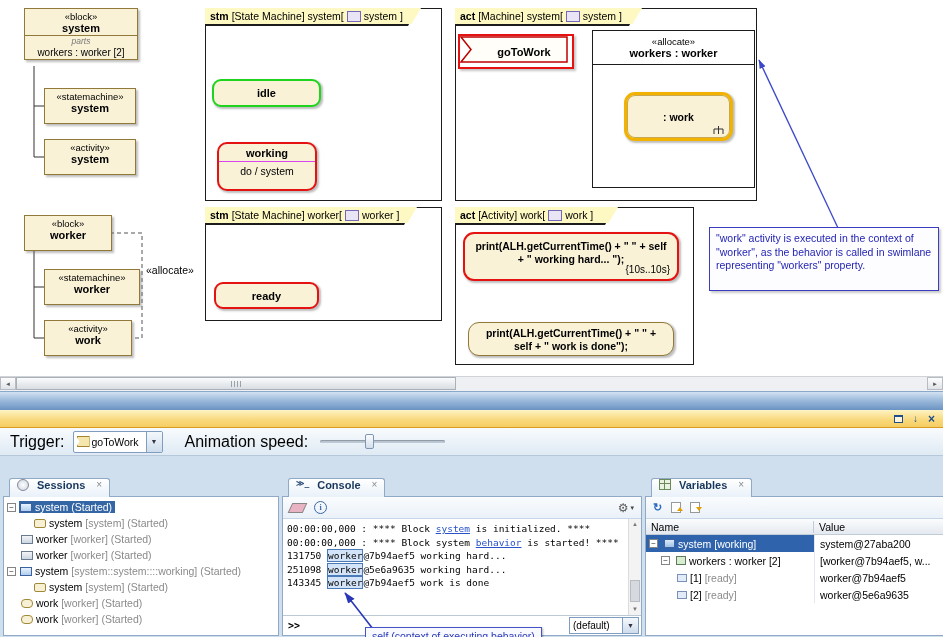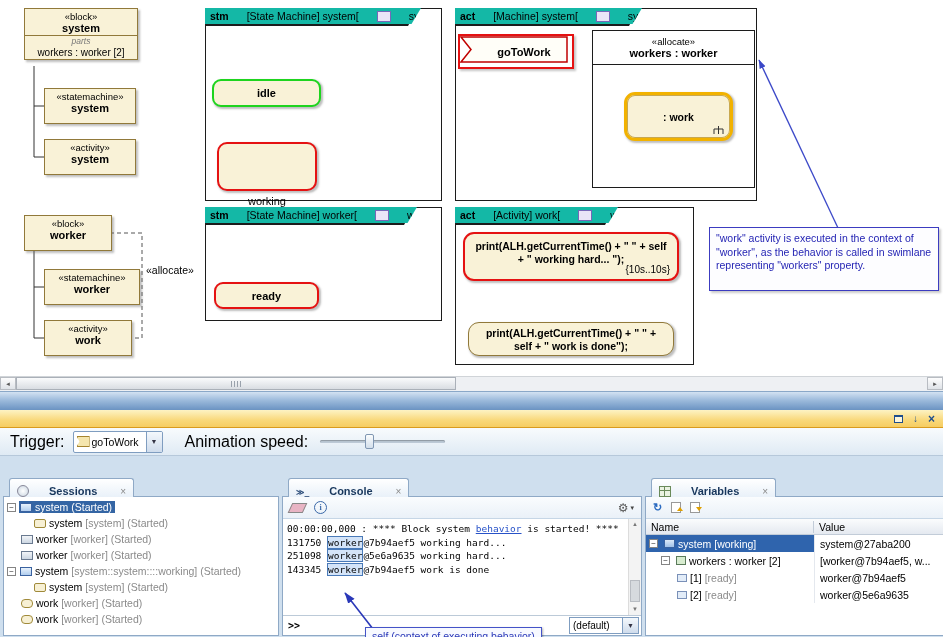--- a/index.html
+++ b/index.html
@@ -15,33 +15,33 @@
   .st{display:block;font-size:9.5px;line-height:11px;padding-top:2px;}
   .nm{display:block;font-weight:bold;font-size:11px;line-height:13px;}
   .cmp{border-top:1px solid #91793a;}
   .cmp-lab{display:block;font-style:italic;font-size:8.5px;color:#777;line-height:10px;}
   .cmp-val{display:block;font-size:10px;line-height:13px;}
   #alloc-lab{position:absolute;left:146px;top:264px;font-size:10.5px;}
 
   .frame{position:absolute;border:1px solid #1c1c1c;background:#fff;}
   .fhdr-bg{position:absolute;left:-1px;top:-1px;background:#1c1c1c;
            clip-path:polygon(0 0,100% 0,calc(100% - 10px) 100%,0 100%);}
-  .fhdr-fg{position:absolute;left:-1px;top:-1px;background:#14b8a6;
+  .fhdr-fg{position:absolute;left:-1px;top:-1px;background:#fef9c3;
            clip-path:polygon(0 0,100% 0,calc(100% - 9.5px) 100%,0 100%);
-           display:flex;align-items:center;gap:18px;padding-left:5px;font-size:10.5px;white-space:nowrap;}
+           display:flex;align-items:center;gap:3px;padding-left:5px;font-size:10.5px;white-space:nowrap;}
   .fkw{font-weight:bold;}
   .dicon{display:inline-block;width:12px;height:9px;border:1px solid #7668b8;background:#e9e5f7;flex:none;}
 
   .state{position:absolute;background:#f9f2d7;border-radius:9px;
          box-shadow:1.5px 1.5px 2px rgba(110,110,110,.45);
          display:flex;align-items:center;justify-content:center;font-weight:bold;font-size:11px;}
   .hl-green{border:2px solid #1ed41e;}
   .hl-red{border:2px solid #e51212;}
   #st-working{flex-direction:column;justify-content:flex-start;padding:0;border-radius:10px;}
-  .wname{width:100%;text-align:center;font-weight:normal;padding:3px 0 2px;border-bottom:1px solid #d946ef;margin-top:48px;}
+  .wname{width:100%;text-align:center;font-weight:bold;padding:3px 0 2px;border-bottom:1px solid #d946ef;}
   .wdo{font-weight:normal;font-size:10.5px;padding-top:3px;}
 
   #signal{position:absolute;left:458px;top:34px;width:112px;height:31px;border:2px solid #e51212;
           background:#fff;box-shadow:1.5px 1.5px 2px rgba(110,110,110,.4);}
   #signal svg{position:absolute;left:0;top:0;}
   #signal .sig-txt{position:absolute;left:16px;top:0;right:0;bottom:0;display:flex;align-items:center;
                    justify-content:center;font-weight:bold;font-size:11px;}
 
   #swimlane{position:absolute;left:592px;top:30px;width:161px;height:156px;border:1px solid #1c1c1c;background:#fff;}
   .swhead{text-align:center;border-bottom:1px solid #1c1c1c;padding:3px 0 4px;}
@@ -98,21 +98,21 @@
                 box-shadow:inset 0 1px 1px rgba(0,0,0,.25);}
   .slider-thumb{position:absolute;left:45px;top:1px;width:9px;height:15px;
                 background:linear-gradient(#fbfdfe,#d3dfeb);border:1px solid #7f96b2;border-radius:2px;box-sizing:border-box;}
 
   
   #panelbg{position:absolute;left:0;top:456px;width:943px;height:181px;background:#cfdfee;}
   .panel{position:absolute;top:478px;height:158px;}
   #sessions-panel{left:3px;width:276px;}
   #console-panel{left:282px;width:360px;}
   #variables-panel{left:645px;width:349px;}
-  .ptab{position:absolute;top:0;left:6px;height:19px;display:flex;align-items:flex-end;gap:20px;padding:0 7px;
+  .ptab{position:absolute;top:0;left:6px;height:19px;display:flex;align-items:flex-start;gap:8px;padding:0 7px;
         background:linear-gradient(#ffffff,#e9f1f9);border:1px solid #8fa9c6;border-bottom:none;
         border-radius:3px 3px 0 0;font-size:11px;font-weight:bold;color:#17365c;z-index:2;box-sizing:border-box;}
   .tclose{color:#8a8a8a;font-size:10px;font-weight:normal;margin-left:3px;}
   .pbody{position:absolute;left:0;right:0;top:18px;bottom:0;background:#fff;border:1px solid #8fa9c6;box-sizing:border-box;}
   .ses-tab-ic{width:10px;height:10px;border:1px solid #889;border-radius:50%;background:radial-gradient(#fff,#c8d4e0);}
   .con-tab-ic{font-size:8px;font-weight:bold;color:#30507c;font-family:"DejaVu Sans Mono",monospace;}
   .var-tab-ic{width:10px;height:9px;border:1px solid #6a8a5a;background:#eaf2e2;position:relative;}
   .var-tab-ic::before{content:"";position:absolute;left:0;right:0;top:3px;height:1px;background:#6a8a5a;}
   .var-tab-ic::after{content:"";position:absolute;top:0;bottom:0;left:4px;width:1px;background:#6a8a5a;}
 
@@ -435,20 +435,21 @@
   <div class="pbody">
     <div class="ttool">
       <span class="eraser"></span>
       <span class="info-ic">i</span>
       <span class="tool-right">
         <span class="gear">⚙</span>
         <span class="gear-arrow">▾</span>
       </span>
     </div>
     <div class="clog">
+      <div><span>00:00:00,000 : **** Block </span><span class="clink">system</span><span> is initialized. ****</span></div>
       <div><span>00:00:00,000 : **** Block system </span><span class="clink">behavior</span><span> is started! ****</span></div>
       <div><span>131750 </span><span class="cbox">worker</span><span>@7b94aef5 working hard...</span></div>
       <div><span>251098 </span><span class="cbox">worker</span><span>@5e6a9635 working hard...</span></div>
       <div><span>143345 </span><span class="cbox">worker</span><span>@7b94aef5 work is done</span></div>
     </div>
     <div class="cvscroll">
       <span class="sarr up">▲</span>
       <span class="sarr dn">▼</span>
       <span class="cvthumb"></span>
     </div>

